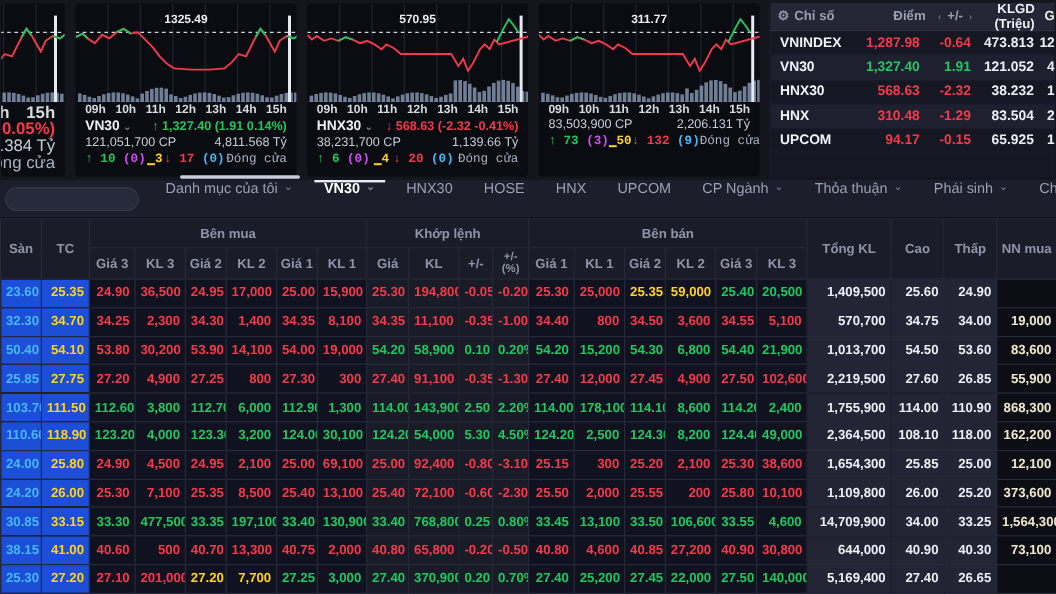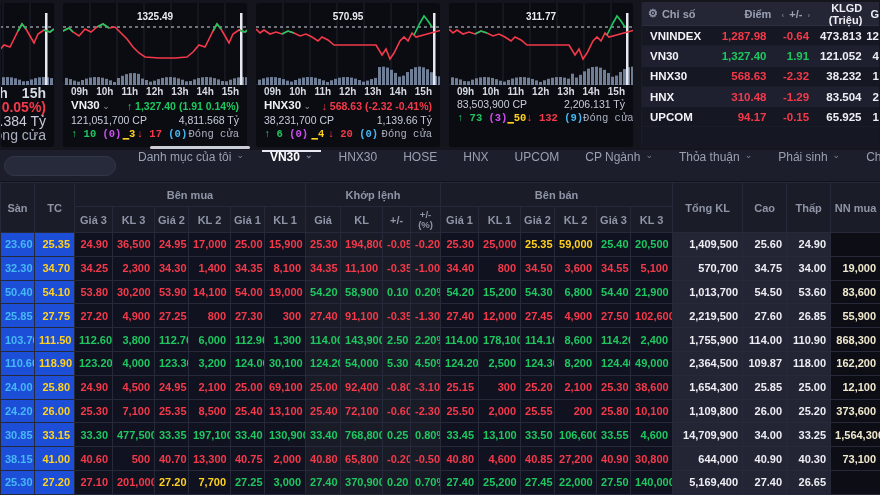--- a/index.html
+++ b/index.html
@@ -703,21 +703,21 @@
           <td class="cell-base t-g">54,000</td>
           <td class="cell-base t-g">5.30</td>
           <td class="cell-base t-g">4.50%</td>
           <td class="cell-dark t-g">124.20</td>
           <td class="cell-dark t-g">2,500</td>
           <td class="cell-dark t-g">124.30</td>
           <td class="cell-dark t-g">8,200</td>
           <td class="cell-dark t-g">124.40</td>
           <td class="cell-dark t-g">49,000</td>
           <td class="cell-tot t-w">2,364,500</td>
-          <td class="cell-tot t-g">109.87</td>
+          <td class="cell-tot t-g">108.10</td>
           <td class="cell-tot t-r">118.00</td>
           <td class="cell-nn t-p">162,200</td>
         </tr>
         <tr>
           <td class="cell-ref t-c">24.00</td>
           <td class="cell-ref t-y">25.80</td>
           <td class="cell-dark t-r">24.90</td>
           <td class="cell-dark t-r">4,500</td>
           <td class="cell-dark t-r">24.95</td>
           <td class="cell-dark t-r">2,100</td>

